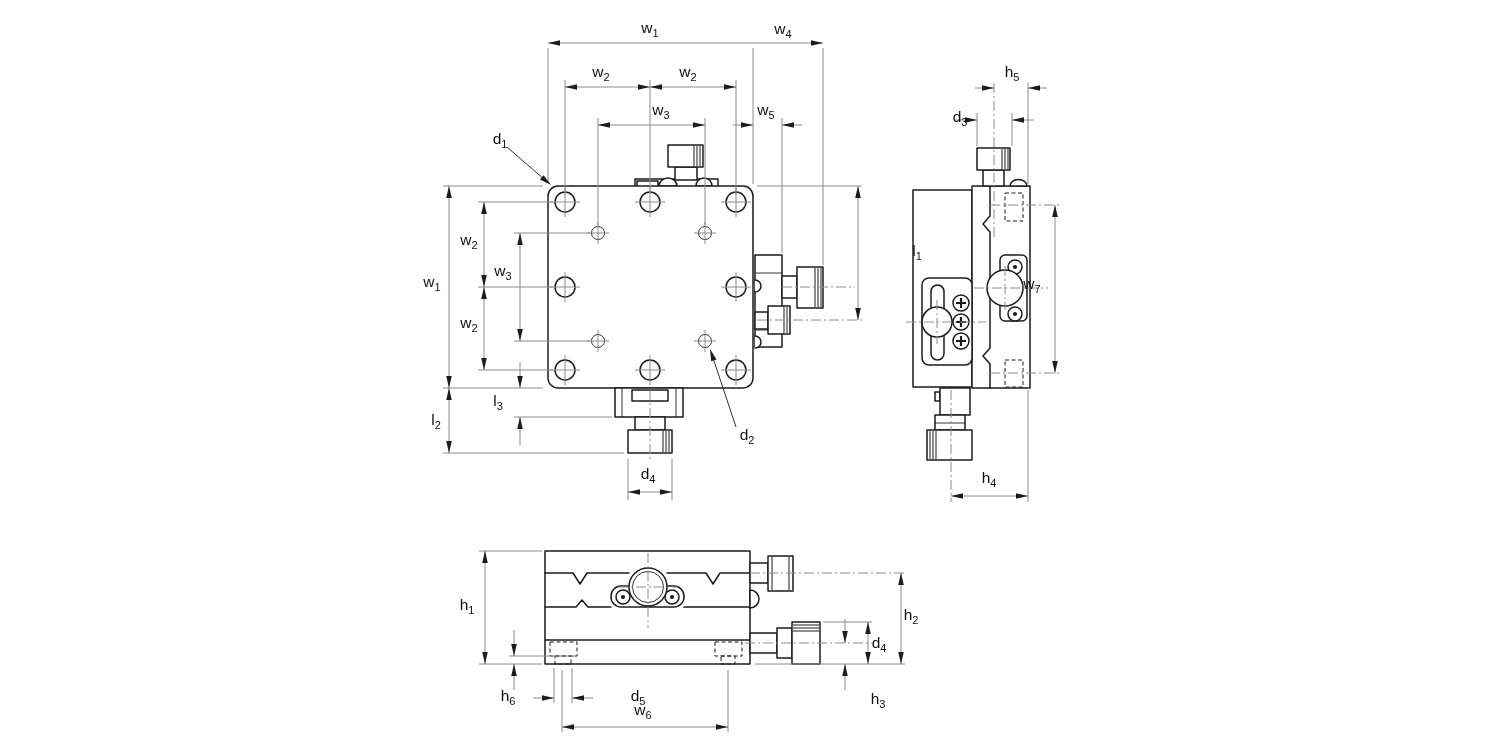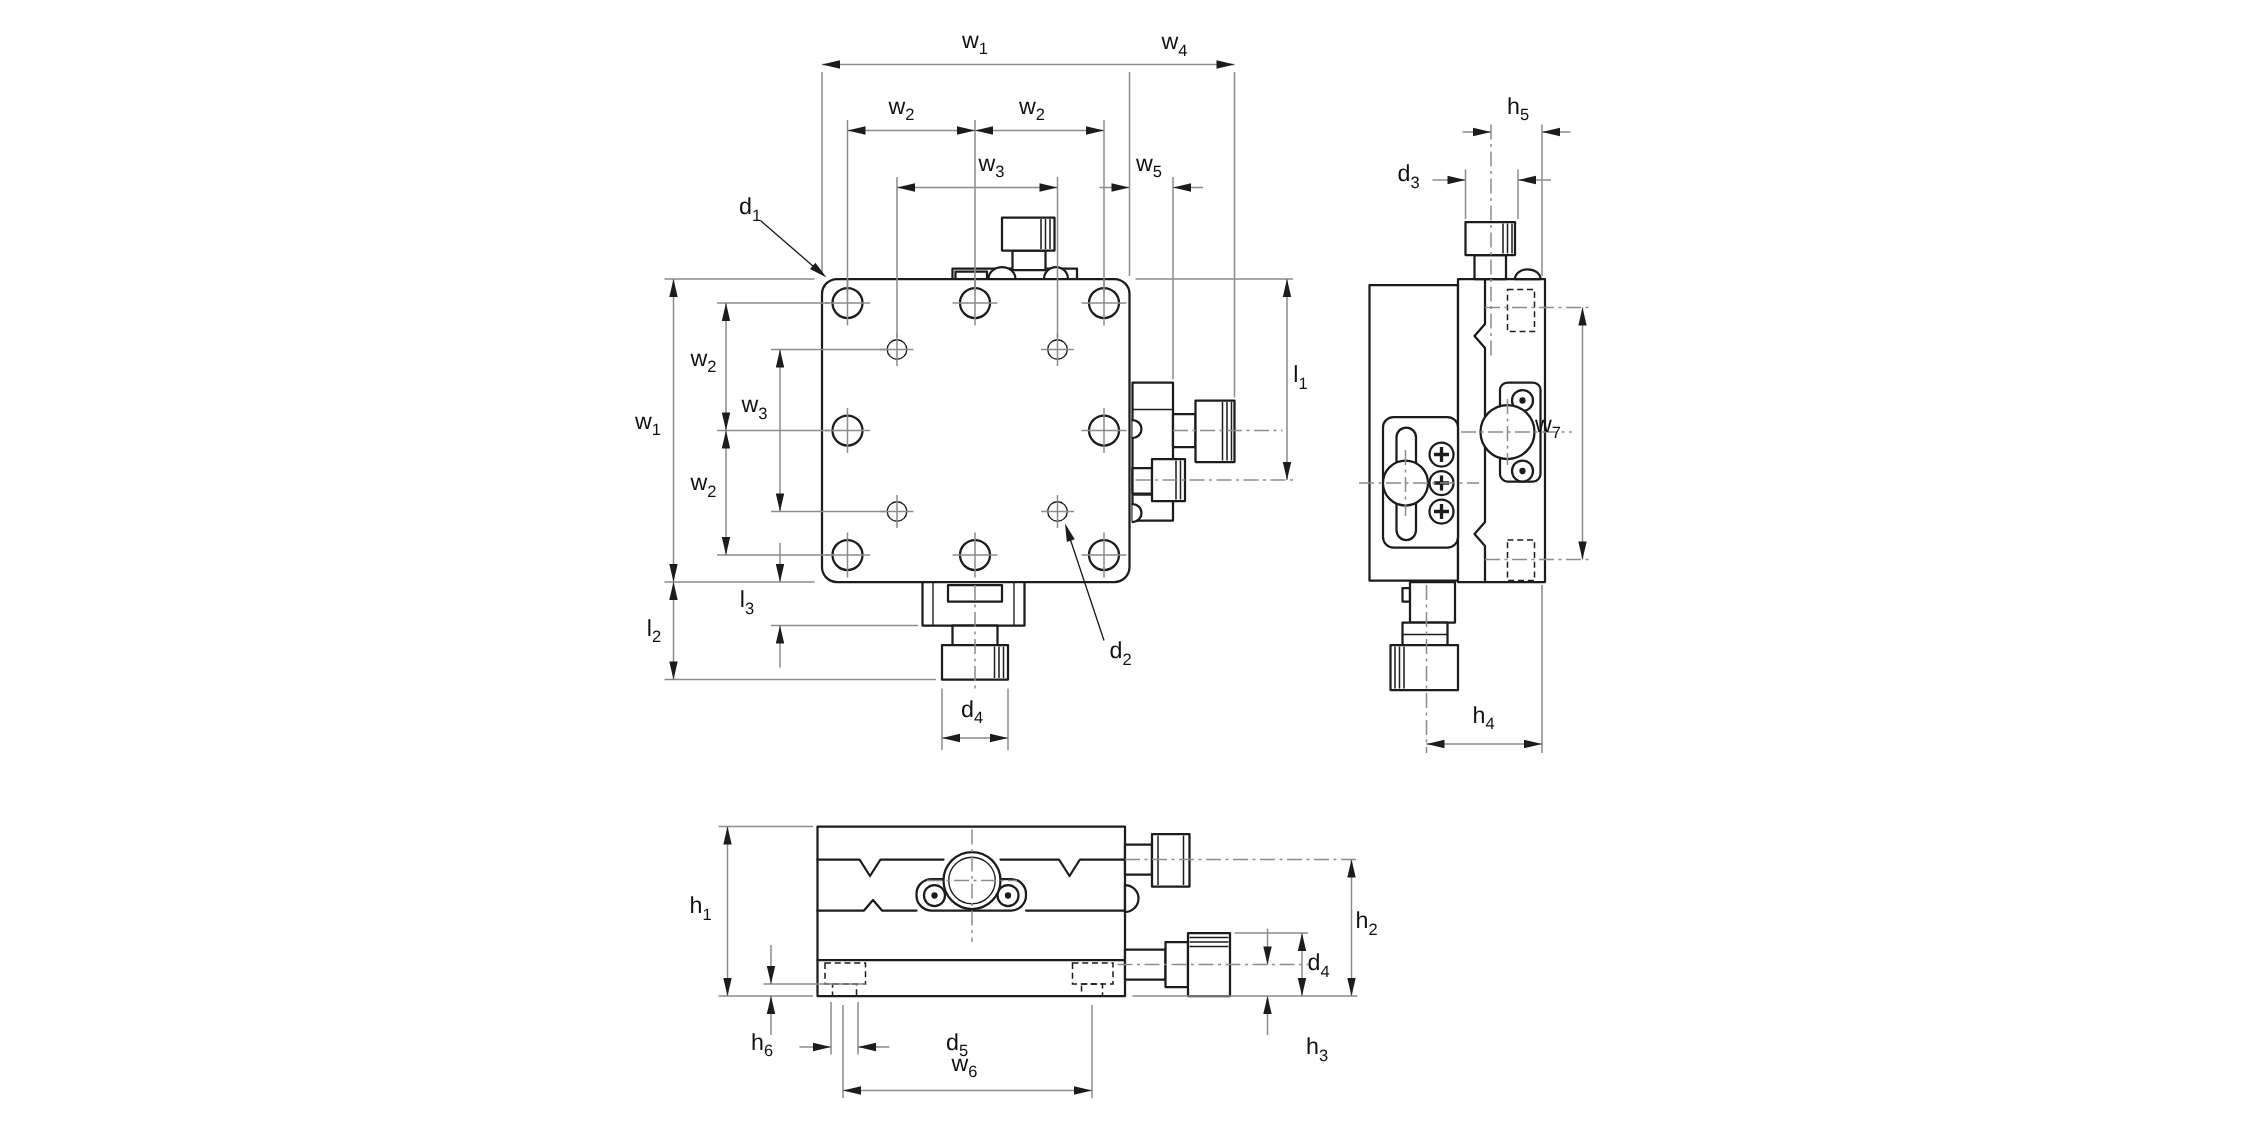--- a/index.html
+++ b/index.html
@@ -220,32 +220,32 @@
   </g>
 </svg>
 
   <div class="lbl" style="left:650px;top:29px"><span>w</span><sub>1</sub></div>
   <div class="lbl" style="left:783px;top:30px"><span>w</span><sub>4</sub></div>
   <div class="lbl" style="left:601px;top:73px"><span>w</span><sub>2</sub></div>
   <div class="lbl" style="left:688px;top:73px"><span>w</span><sub>2</sub></div>
   <div class="lbl" style="left:661px;top:111px"><span>w</span><sub>3</sub></div>
   <div class="lbl" style="left:766px;top:111px"><span>w</span><sub>5</sub></div>
   <div class="lbl" style="left:500px;top:140px"><span>d</span><sub>1</sub></div>
-  <div class="lbl" style="left:867px;top:252px"><span>l</span><sub>1</sub></div>
+  <div class="lbl" style="left:917px;top:252px"><span>l</span><sub>1</sub></div>
   <div class="lbl" style="left:432px;top:283px"><span>w</span><sub>1</sub></div>
   <div class="lbl" style="left:469px;top:241px"><span>w</span><sub>2</sub></div>
   <div class="lbl" style="left:503px;top:272px"><span>w</span><sub>3</sub></div>
   <div class="lbl" style="left:469px;top:324px"><span>w</span><sub>2</sub></div>
   <div class="lbl" style="left:436px;top:421px"><span>l</span><sub>2</sub></div>
   <div class="lbl" style="left:498px;top:402px"><span>l</span><sub>3</sub></div>
   <div class="lbl" style="left:747px;top:436px"><span>d</span><sub>2</sub></div>
   <div class="lbl" style="left:648px;top:475px"><span>d</span><sub>4</sub></div>
 
   <div class="lbl" style="left:1012px;top:73px"><span>h</span><sub>5</sub></div>
-  <div class="lbl" style="left:939px;top:118px"><span>d</span><sub>3</sub></div>
+  <div class="lbl" style="left:960px;top:118px"><span>d</span><sub>3</sub></div>
   <div class="lbl" style="left:1032px;top:285px"><span>w</span><sub>7</sub></div>
   <div class="lbl" style="left:989px;top:479px"><span>h</span><sub>4</sub></div>
 
   <div class="lbl" style="left:467px;top:606px"><span>h</span><sub>1</sub></div>
   <div class="lbl" style="left:508px;top:697px"><span>h</span><sub>6</sub></div>
   <div class="lbl" style="left:638px;top:697px"><span>d</span><sub>5</sub></div>
   <div class="lbl" style="left:643px;top:711px"><span>w</span><sub>6</sub></div>
   <div class="lbl" style="left:878px;top:700px"><span>h</span><sub>3</sub></div>
   <div class="lbl" style="left:879px;top:644px"><span>d</span><sub>4</sub></div>
   <div class="lbl" style="left:911px;top:616px"><span>h</span><sub>2</sub></div>

